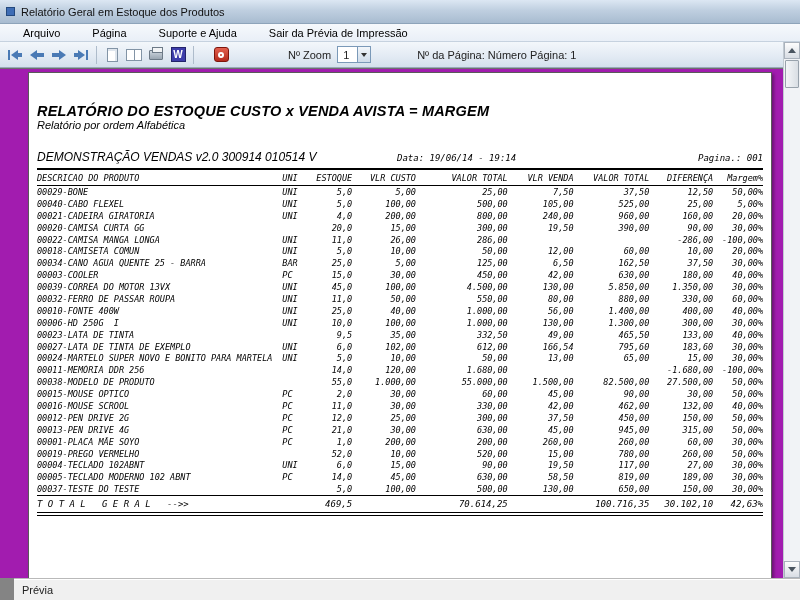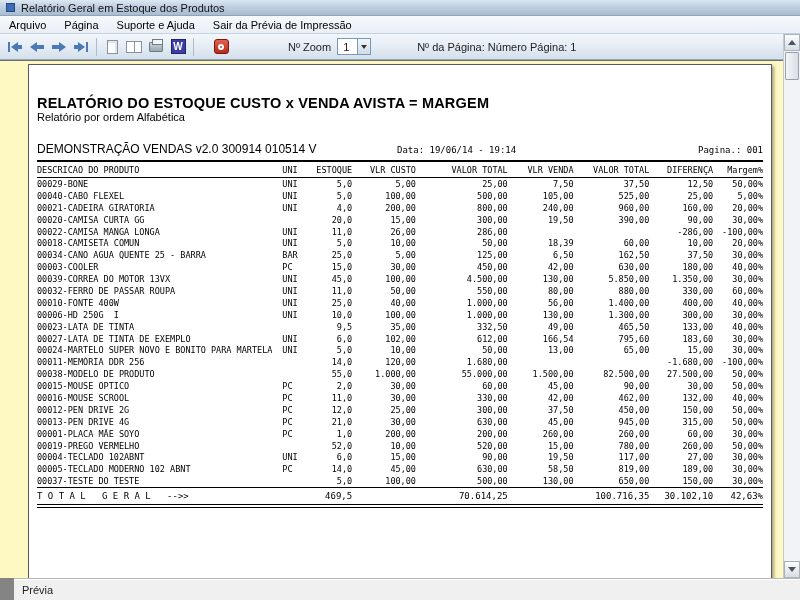--- a/index.html
+++ b/index.html
@@ -2,34 +2,34 @@
 <html><head>
 <meta charset="utf-8">
 <style>
   * { margin:0; padding:0; box-sizing:border-box; }
   html,body { width:800px; height:600px; overflow:hidden; }
   body { font-family:"Liberation Sans", sans-serif; background:#848484; }
   .window { width:800px; height:600px; display:flex; flex-direction:column; }
 
   
   .titlebar {
-    height:16px; display:flex; align-items:center; padding:0 4px;
+    height:24px; display:flex; align-items:center; padding:0 4px;
     background:linear-gradient(180deg,#dce7f3 0%,#bfcfe0 45%,#a8bcd0 100%);
     border-bottom:1px solid #8ea4ba; font-size:11px; color:#111;
   }
   .app-icon { width:9px; height:9px; margin:0 6px 0 2px; background:#3e6db5;
     border:1px solid #24497e; display:inline-block; }
 
   
   .menubar {
     height:18px; display:flex; align-items:center; gap:0;
     background:linear-gradient(180deg,#f6f9fc,#e9eff7); border-bottom:1px solid #c6d2df;
     font-size:11px; color:#000;
   }
-  .menu-item { padding:2px 9px; cursor:default; }
+  .menu-item { padding:2px 9px; cursor:default;margin-left:14px; }
 
   .mainrow { flex:1; display:flex; min-height:0; }
   .leftcol { flex:1; display:flex; flex-direction:column; min-width:0; }
 
   
   .toolbar {
     height:26px; display:flex; align-items:center; padding:0 4px;
     background:linear-gradient(180deg,#f3f7fb 0%,#e2eaf3 60%,#d4e0ec 100%);
     border-bottom:1px solid #98a8b8; font-size:11px; color:#222;
   }
@@ -55,21 +55,21 @@
     border:1px solid #6d7a87; border-radius:1px; position:relative; }
   .printer-glyph:before { content:""; position:absolute; left:2px; top:-4px; width:9px; height:4px;
     background:#f2f4f6; border:1px solid #6d7a87; }
   .word-glyph { width:15px; height:15px; background:#3d3daa; border:1px solid #23236b;
     color:#fff; font-weight:bold; font-size:10px; display:flex; align-items:center; justify-content:center; }
   .stop-glyph { width:15px; height:15px; background:linear-gradient(180deg,#e2604e,#b52a1c);
     border:1px solid #7e150b; border-radius:3px; display:flex; align-items:center; justify-content:center; }
   .stop-glyph i { width:6px; height:6px; border:2px solid #fff; border-radius:50%; display:block; }
 
   
-  .preview { flex:1; background:#fef9c3; border-top:1px solid #6e6e6e; overflow:hidden; }
+  .preview { flex:1; background:#a21caf; border-top:1px solid #6e6e6e; overflow:hidden;font-style:italic; }
   .page {
     margin-left:28px; margin-top:3px; width:744px; height:515px;
     background:#fff; border:1px solid #5a5a5a; box-shadow:2px 2px 3px rgba(0,0,0,.35);
     padding:30px 8px 0 8px; color:#000;
   }
   .rpt-title { font-size:14.5px; font-weight:bold; letter-spacing:.2px; }
   .rpt-subtitle { font-size:11px; }
   .rpt-infoline { display:flex; align-items:baseline; margin-top:14px; }
   .rpt-app { font-size:12px; flex:0 0 360px; }
   .rpt-date { font-family:"DejaVu Sans Mono", monospace; font-size:9px; flex:0 0 230px;margin-top:8px; }
@@ -276,21 +276,21 @@
                   <span class="cell c6"></span>
                   <span class="cell c7">-286,00</span>
                   <span class="cell c8">-100,00%</span>
                 </div>
                 <div class="trow">
                   <span class="cell c0">00018-CAMISETA COMUN</span>
                   <span class="cell c1">UNI</span>
                   <span class="cell c2">5,0</span>
                   <span class="cell c3">10,00</span>
                   <span class="cell c4">50,00</span>
-                  <span class="cell c5">18,39</span>
+                  <span class="cell c5">12,00</span>
                   <span class="cell c6">60,00</span>
                   <span class="cell c7">10,00</span>
                   <span class="cell c8">20,00%</span>
                 </div>
                 <div class="trow">
                   <span class="cell c0">00034-CANO AGUA QUENTE 25 - BARRA</span>
                   <span class="cell c1">BAR</span>
                   <span class="cell c2">25,0</span>
                   <span class="cell c3">5,00</span>
                   <span class="cell c4">125,00</span>

